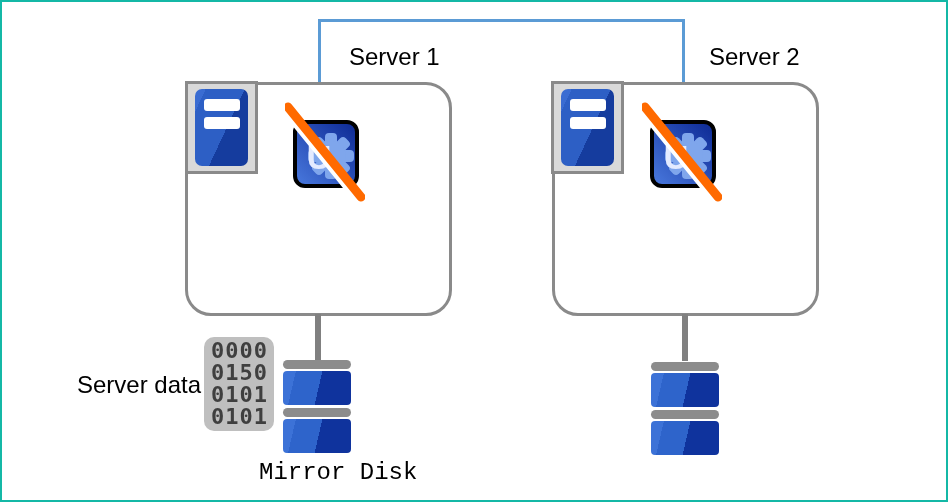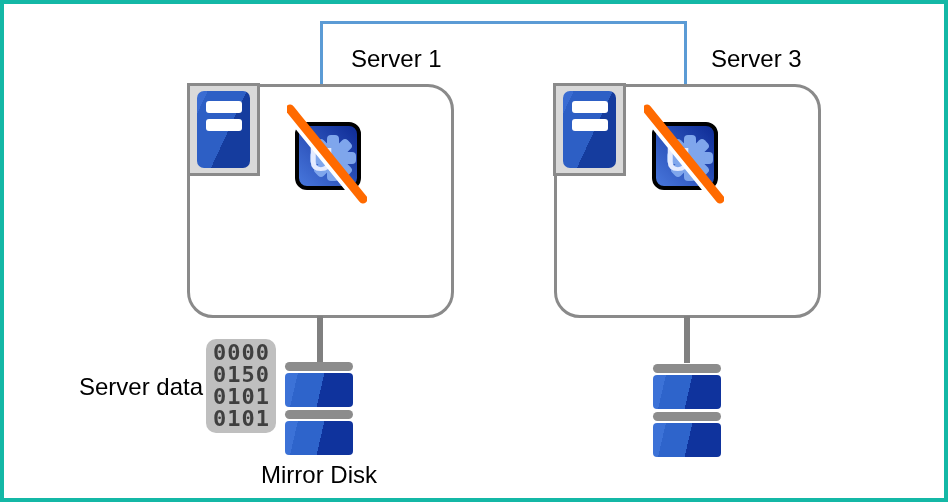--- a/index.html
+++ b/index.html
@@ -15,21 +15,21 @@
     --disk-gray:#8C8C8C;
     --disk-blue-light:#2E64CB;
     --disk-blue-dark:#0F339D;
     --binary-bg:#BFBFBF;
     --binary-text:#3F3F3F;
   }
   *{margin:0;padding:0;box-sizing:border-box;}
   body{background:#ffffff;font-family:"Liberation Sans",sans-serif;}
   .canvas{
     position:relative;width:948px;height:502px;
-    background:#ffffff;border:4px solid #14b8a6;overflow:hidden;
+    background:#ffffff;border:2px solid #14b8a6;overflow:hidden;
   }
   .diagram-label{
     position:absolute;font-size:24px;color:#000;white-space:nowrap;line-height:1.1;
   }
   .connector{
     position:absolute;left:316px;top:17px;width:367px;height:64px;
     border-style:solid;border-color:var(--connector-blue);
     border-width:3px 3px 0 3px;
   }
   .server-box{
@@ -70,31 +70,31 @@
     display:flex;flex-direction:column;justify-content:center;align-items:center;
   }
   .binary-row{
     font-family:"DejaVu Sans Mono",monospace;font-weight:bold;
     font-size:22px;line-height:22px;letter-spacing:1px;text-indent:1px;
     color:var(--binary-text);
   }
   .label-server-1{left:347px;top:42px;}
   .label-server-2{left:707px;top:42px;}
   .label-latest-data{left:75px;top:370px;}
-  .label-mirror-disk{left:257px;top:458px;}
+  .label-mirror-disk{left:257px;top:458px;font-family:Liberation Mono, monospace;}
 </style>
 </head>
 <body>
 
 <div class="canvas">
 
   <div class="connector"></div>
 
   <div class="diagram-label label-server-1">Server 1</div>
-  <div class="diagram-label label-server-2">Server 3</div>
+  <div class="diagram-label label-server-2">Server 2</div>
 
   <div>
     <div class="server-box box-1"></div>
 
     <div class="tower tower-1">
       <div class="tower-blue">
         <div class="slot s1"></div>
         <div class="slot s2"></div>
       </div>
     </div>

